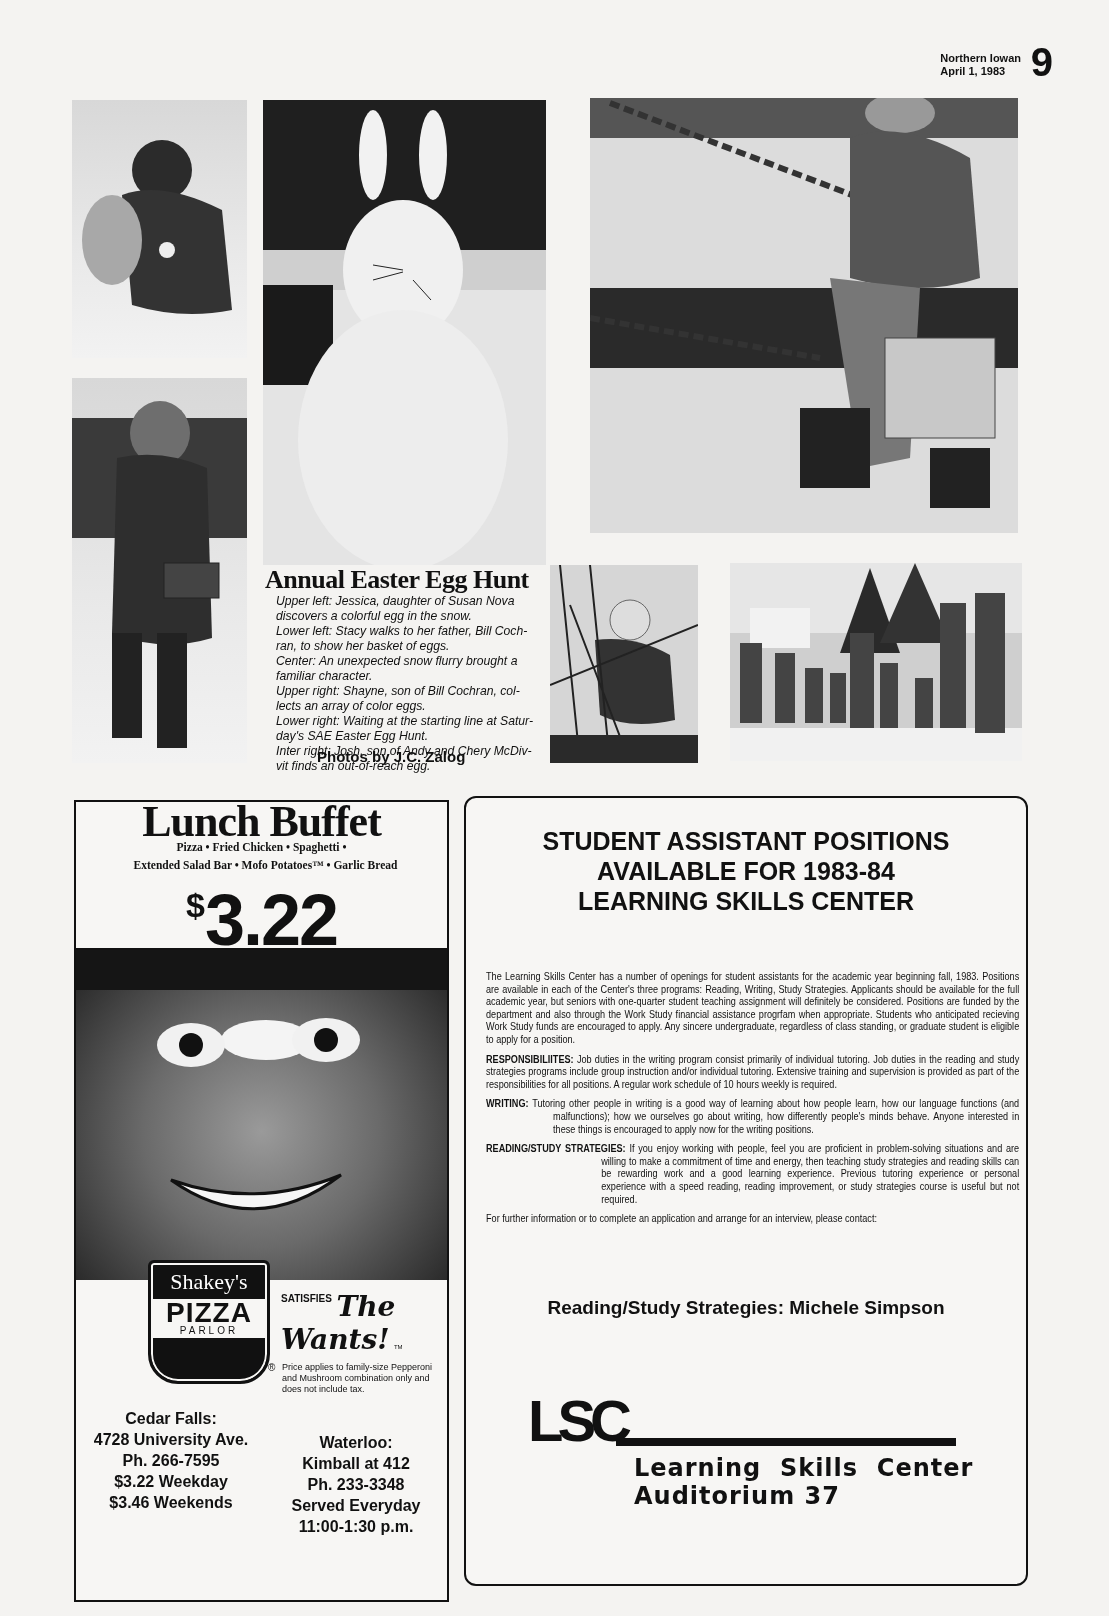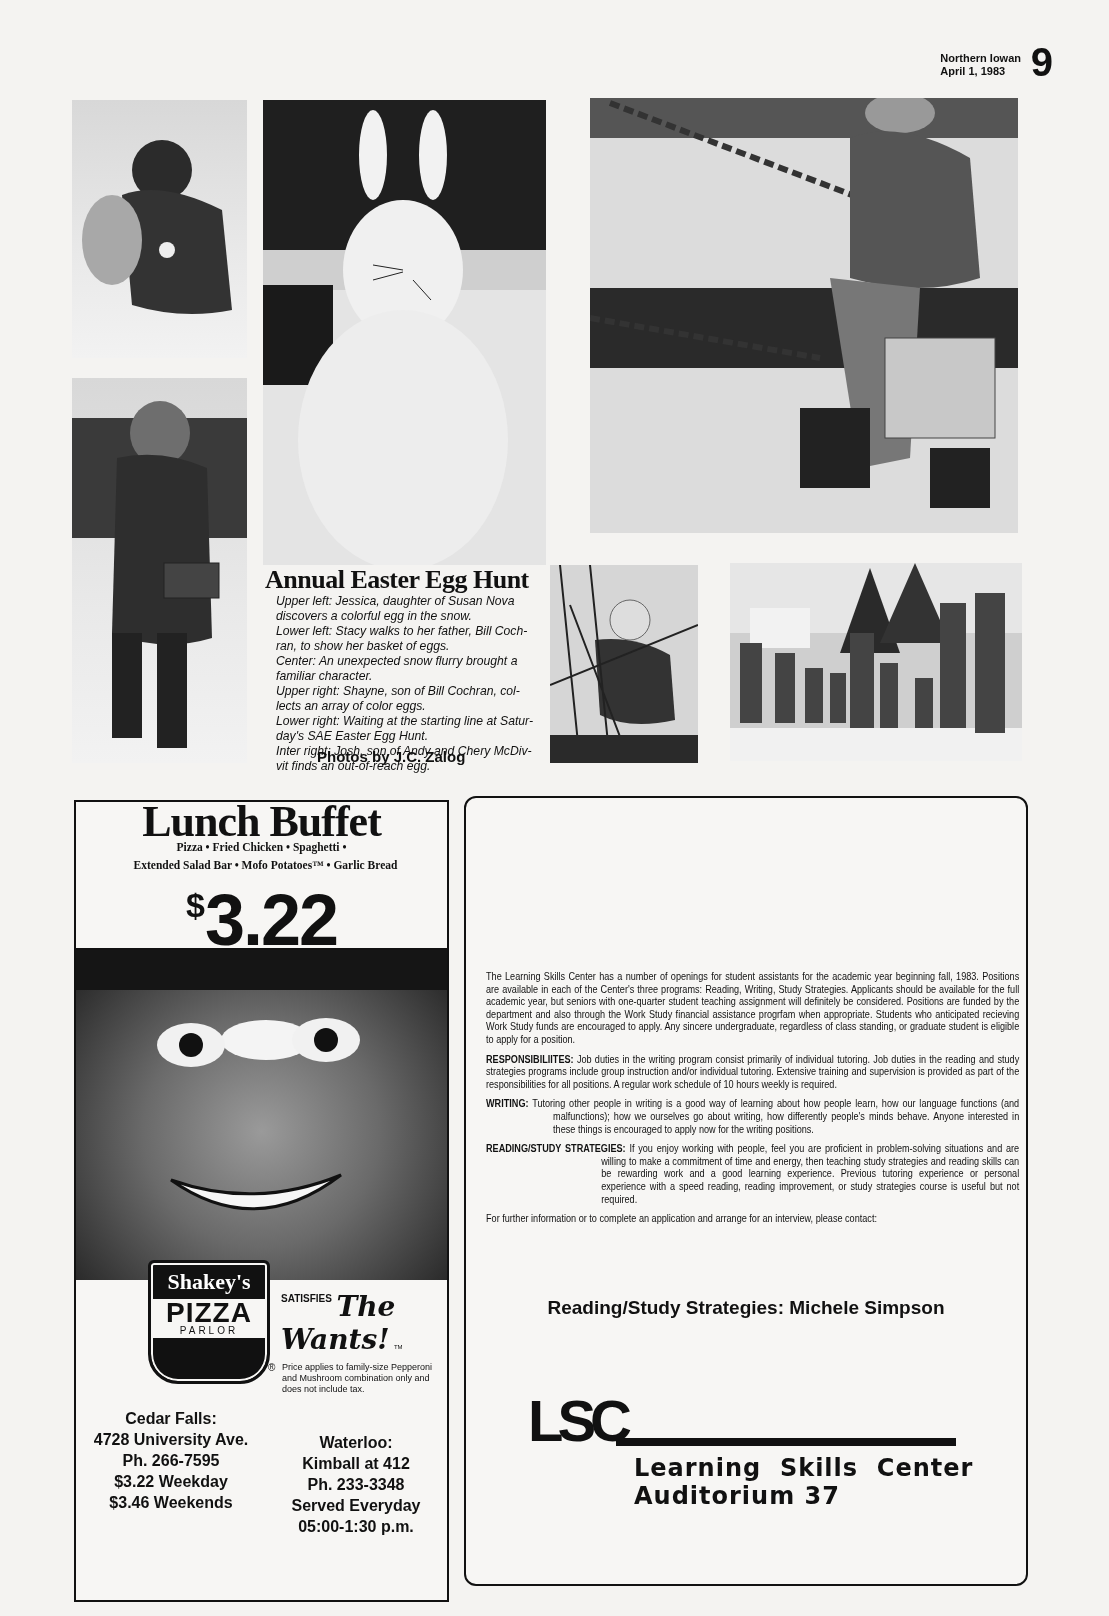--- a/index.html
+++ b/index.html
@@ -155,21 +155,21 @@
       <ellipse cx="250" cy="90" rx="45" ry="20" fill="#f4f4f4" opacity="0"></ellipse>
       <ellipse cx="115" cy="95" rx="34" ry="22" fill="#f1f1f1"></ellipse>
         <circle cx="115" cy="95" r="12" fill="#111"></circle>
       <ellipse cx="250" cy="90" rx="34" ry="22" fill="#f1f1f1"></ellipse>
         <circle cx="250" cy="90" r="12" fill="#111"></circle>
       <path d="M95 230 Q180 290 265 225 Q180 260 95 230 Z" fill="#f6f6f6" stroke="#111" stroke-width="3"></path>
       <rect x="0" y="0" width="371" height="40" fill="#151515"></rect>
     </svg>
   </div>
   <div class="abs logo-badge" style="left:72px;top:458px;width:116px;height:118px;border:3px solid #111;box-shadow:0 0 0 2px #f7f6f4 inset;">
-    <div style="font-family:'Liberation Serif',serif;font-weight:bold;font-size:22px;margin-top:6px;">Shakey's</div>
+    <div style="font-family:'Liberation Serif',serif;font-weight:normal;font-size:22px;margin-top:6px;">Shakey's</div>
     <div style="background:#f7f6f4;color:#111;margin-top:4px;padding:2px 0;">
       <div style="font-weight:900;font-size:28px;line-height:24px;letter-spacing:1px;">PIZZA</div>
       <div style="font-size:10px;letter-spacing:3px;">PARLOR</div>
     </div>
   </div>
   <div class="abs" style="left:192px;top:560px;font-size:10px;">®</div>
   <div class="abs" style="left:205px;top:488px;width:160px;">
     <span style="font-size:10px;font-weight:bold;vertical-align:14px;">SATISFIES</span>
     <span style="font-family:'DejaVu Serif',serif;font-style:italic;font-weight:bold;font-size:28px;">The Wants!</span>
     <span style="font-size:6px;">TM</span>
@@ -181,25 +181,30 @@
     <div>4728 University Ave.</div>
     <div>Ph. 266-7595</div>
     <div>$3.22 Weekday</div>
     <div>$3.46 Weekends</div>
   </div>
   <div class="abs loc" style="left:190px;top:630px;width:180px;">
     <div>Waterloo:</div>
     <div>Kimball at 412</div>
     <div>Ph. 233-3348</div>
     <div>Served Everyday</div>
-    <div>05:00-1:30 p.m.</div>
+    <div>11:00-1:30 p.m.</div>
   </div>
 </div>
 
 <div class="abs ad-right">
+  <div class="lsc-head" style="margin-top:28px;">
+    <div>STUDENT ASSISTANT POSITIONS</div>
+    <div>AVAILABLE FOR 1983-84</div>
+    <div>LEARNING SKILLS CENTER</div>
+  </div>
   <div class="abs lsc-body" style="left:20px;top:172px;">
     <p>The Learning Skills Center has a number of openings for student assistants for the academic year beginning fall, 1983. Positions are available in each of the Center's three programs: Reading, Writing, Study Strategies. Applicants should be available for the full academic year, but seniors with one-quarter student teaching assignment will definitely be considered. Positions are funded by the department and also through the Work Study financial assistance progrfam when appropriate. Students who anticipated recieving Work Study funds are encouraged to apply. Any sincere undergraduate, regardless of class standing, or graduate student is eligible to apply for a position.</p>
     <p><b>RESPONSIBILIITES:</b> <span>Job duties in the writing program consist primarily of individual tutoring. Job duties in the reading and study strategies programs include group instruction and/or individual tutoring. Extensive training and supervision is provided as part of the responsibilities for all positions. A regular work schedule of 10 hours weekly is required.</span></p>
     <p class="indent"><b>WRITING:</b> <span>Tutoring other people in writing is a good way of learning about how people learn, how our language functions (and malfunctions); how we ourselves go about writing, how differently people's minds behave. Anyone interested in these things is encouraged to apply now for the writing positions.</span></p>
     <p class="indent2"><b>READING/STUDY STRATEGIES:</b> <span>If you enjoy working with people, feel you are proficient in problem-solving situations and are willing to make a commitment of time and energy, then teaching study strategies and reading skills can be rewarding work and a good learning experience. Previous tutoring experience or personal experience with a speed reading, reading improvement, or study strategies course is useful but not required.</span></p>
     <p>For further information or to complete an application and arrange for an interview, please contact:</p>
   </div>
   <div class="abs contact" style="left:0;top:496px;width:560px;">
     <div>Reading/Study Strategies: Michele Simpson</div>
   </div>

